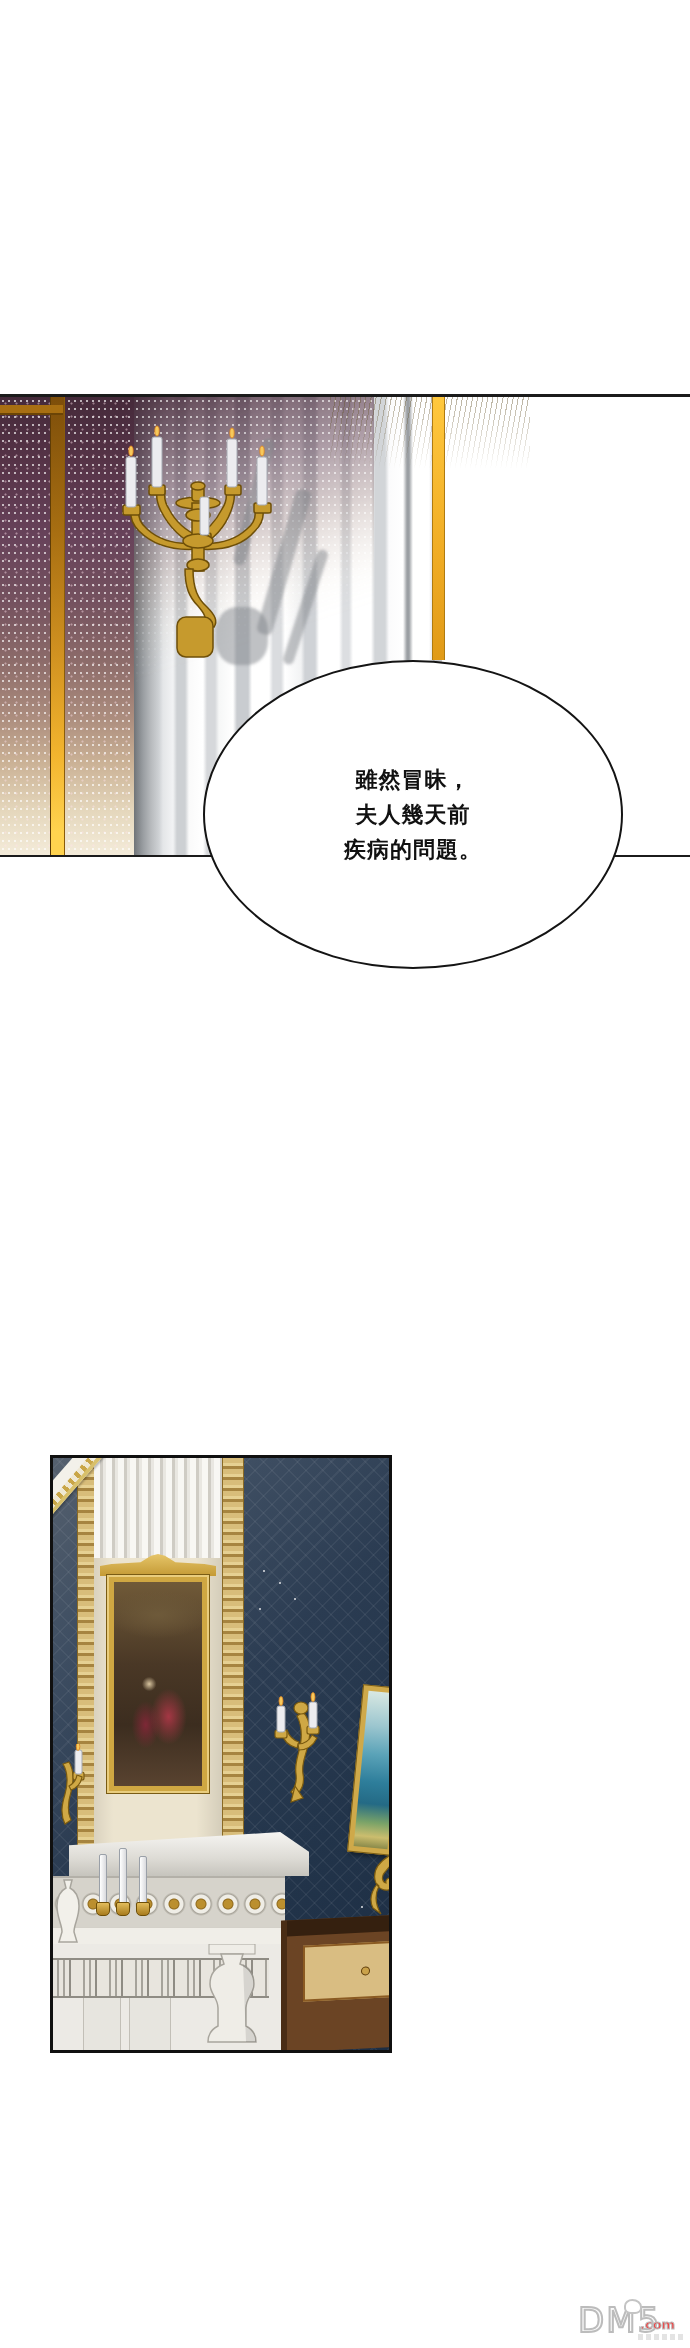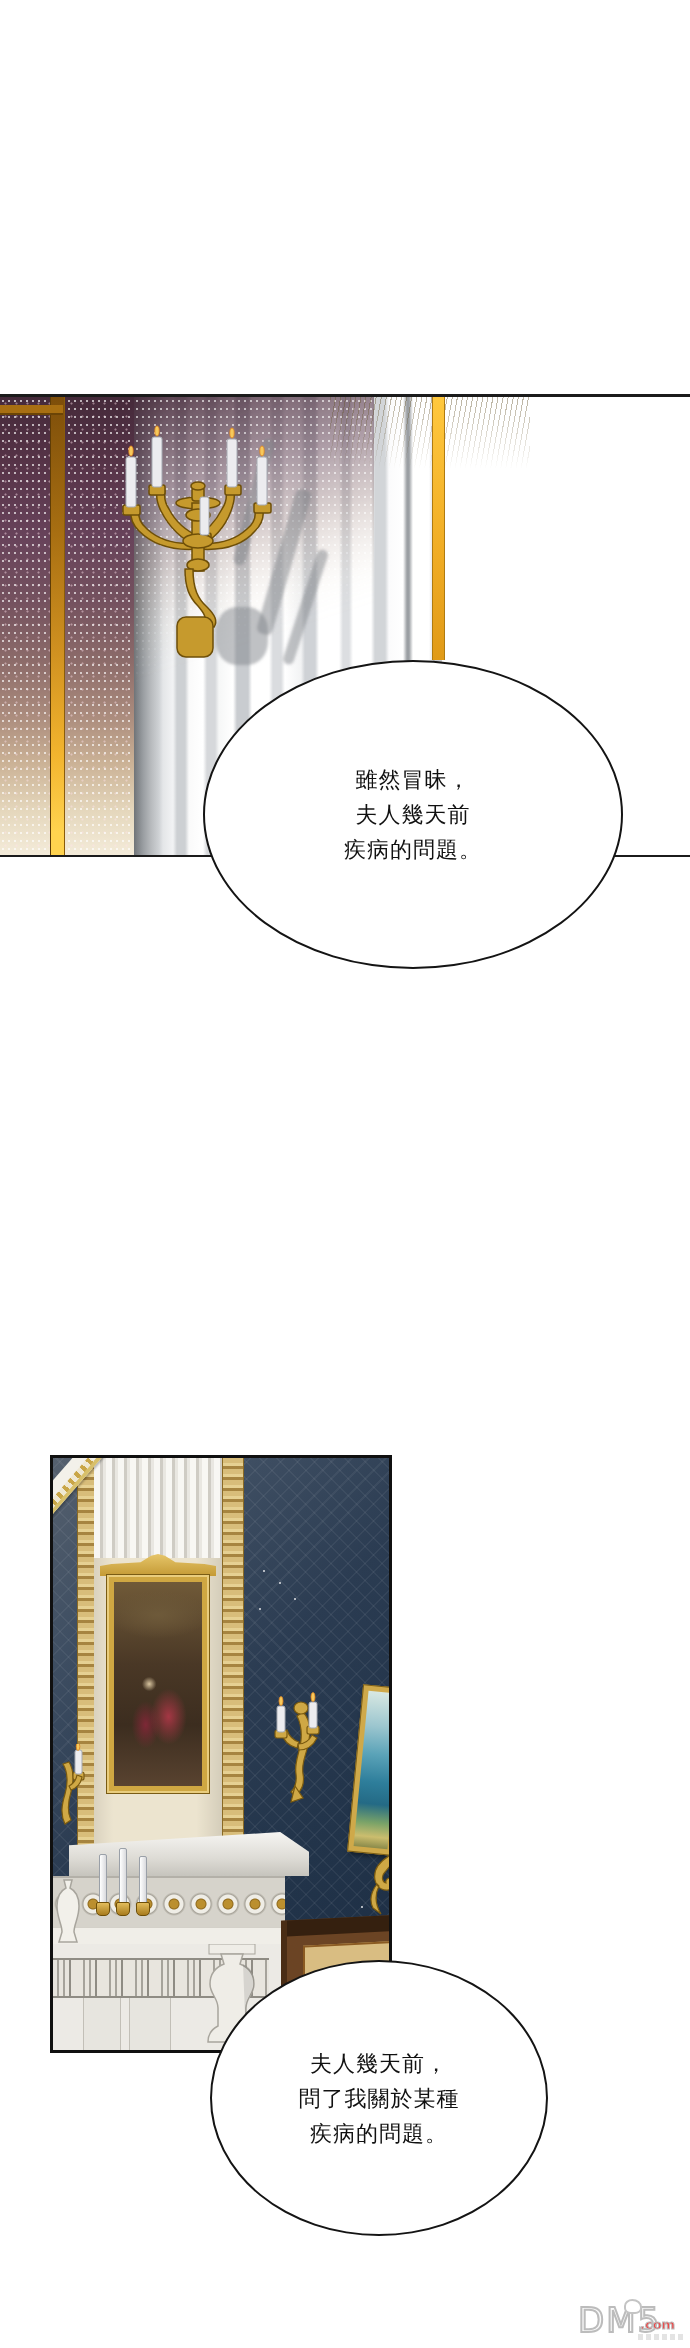--- a/index.html
+++ b/index.html
@@ -52,21 +52,21 @@
     background:linear-gradient(180deg,#ffc83e,#f0ac24 60%,#e09a18);
     border-left:1px solid #b07b10;border-right:1px solid #b07b10;}
   #p1-goldstripe-shadow{left:433px;top:263px;width:9px;height:42px;
     background:linear-gradient(180deg,rgba(150,152,158,.45),rgba(150,152,158,0));}
 
   .cshadow{background:rgba(128,132,137,.5);filter:blur(1.5px);border-radius:6px;}
 
   
   .bubble{background:#ffffff;border:2.5px solid #141414;border-radius:50%;
     display:flex;align-items:center;justify-content:center;z-index:5;}
-  .bubble-text{font-size:22px;line-height:35px;font-weight:400;color:#111;
+  .bubble-text{font-size:22px;line-height:35px;font-weight:700;color:#111;
     text-align:center;letter-spacing:1px;}
   #bubble1{left:203px;top:660px;width:416px;height:305px;}
   #bubble2{left:210px;top:1960px;width:334px;height:272px;}
 
   
   #panel2{left:50px;top:1455px;width:336px;height:592px;border:3px solid #101010;
     overflow:hidden;background:linear-gradient(135deg,#55606e 0%,#3e4e62 22%,#2b3c52 45%,#22344a 70%,#1c2d43 100%);}
   #p2-damask{left:0;top:0;width:100%;height:100%;
     background-image:
       repeating-linear-gradient(45deg, rgba(255,255,255,.05) 0 1.5px, transparent 1.5px 12px),
@@ -295,27 +295,20 @@
     </svg>
 
     <div class="abs" id="p2-painting2">
       <div id="p2-seascape"></div>
     </div>
     <svg class="abs" style="left:312px;top:396px;" width="30" height="62" viewBox="0 0 30 62">
       <path d="M24,2 c-10,6 -16,14 -14,24 c2,9 10,12 16,9 c4,-2 5,-8 1,-10 c-3,-2 -7,0 -6,4 c-4,-1 -5,-7 -1,-11 c5,-6 9,-10 8,-16 Z M12,30 c-6,8 -8,16 -4,24 l8,6 c-6,-10 -6,-20 -2,-28 Z" fill="#cfa845" stroke="#7a5a10" stroke-width="1.2"></path>
     </svg>
   </div>
 
-  <div class="abs bubble" id="bubble2">
-    <div class="bubble-text">
-      <div>夫人幾天前，</div>
-      <div>問了我關於某種</div>
-      <div>疾病的問題。</div>
-    </div>
-  </div>
 
   <div class="abs" id="watermark">
     <span id="wm-logo">DM5</span>
     <span id="wm-suffix">.com</span>
     <span id="wm-mascot"></span>
     <span id="wm-squiggle"></span>
   </div>
 
 </div>
 

